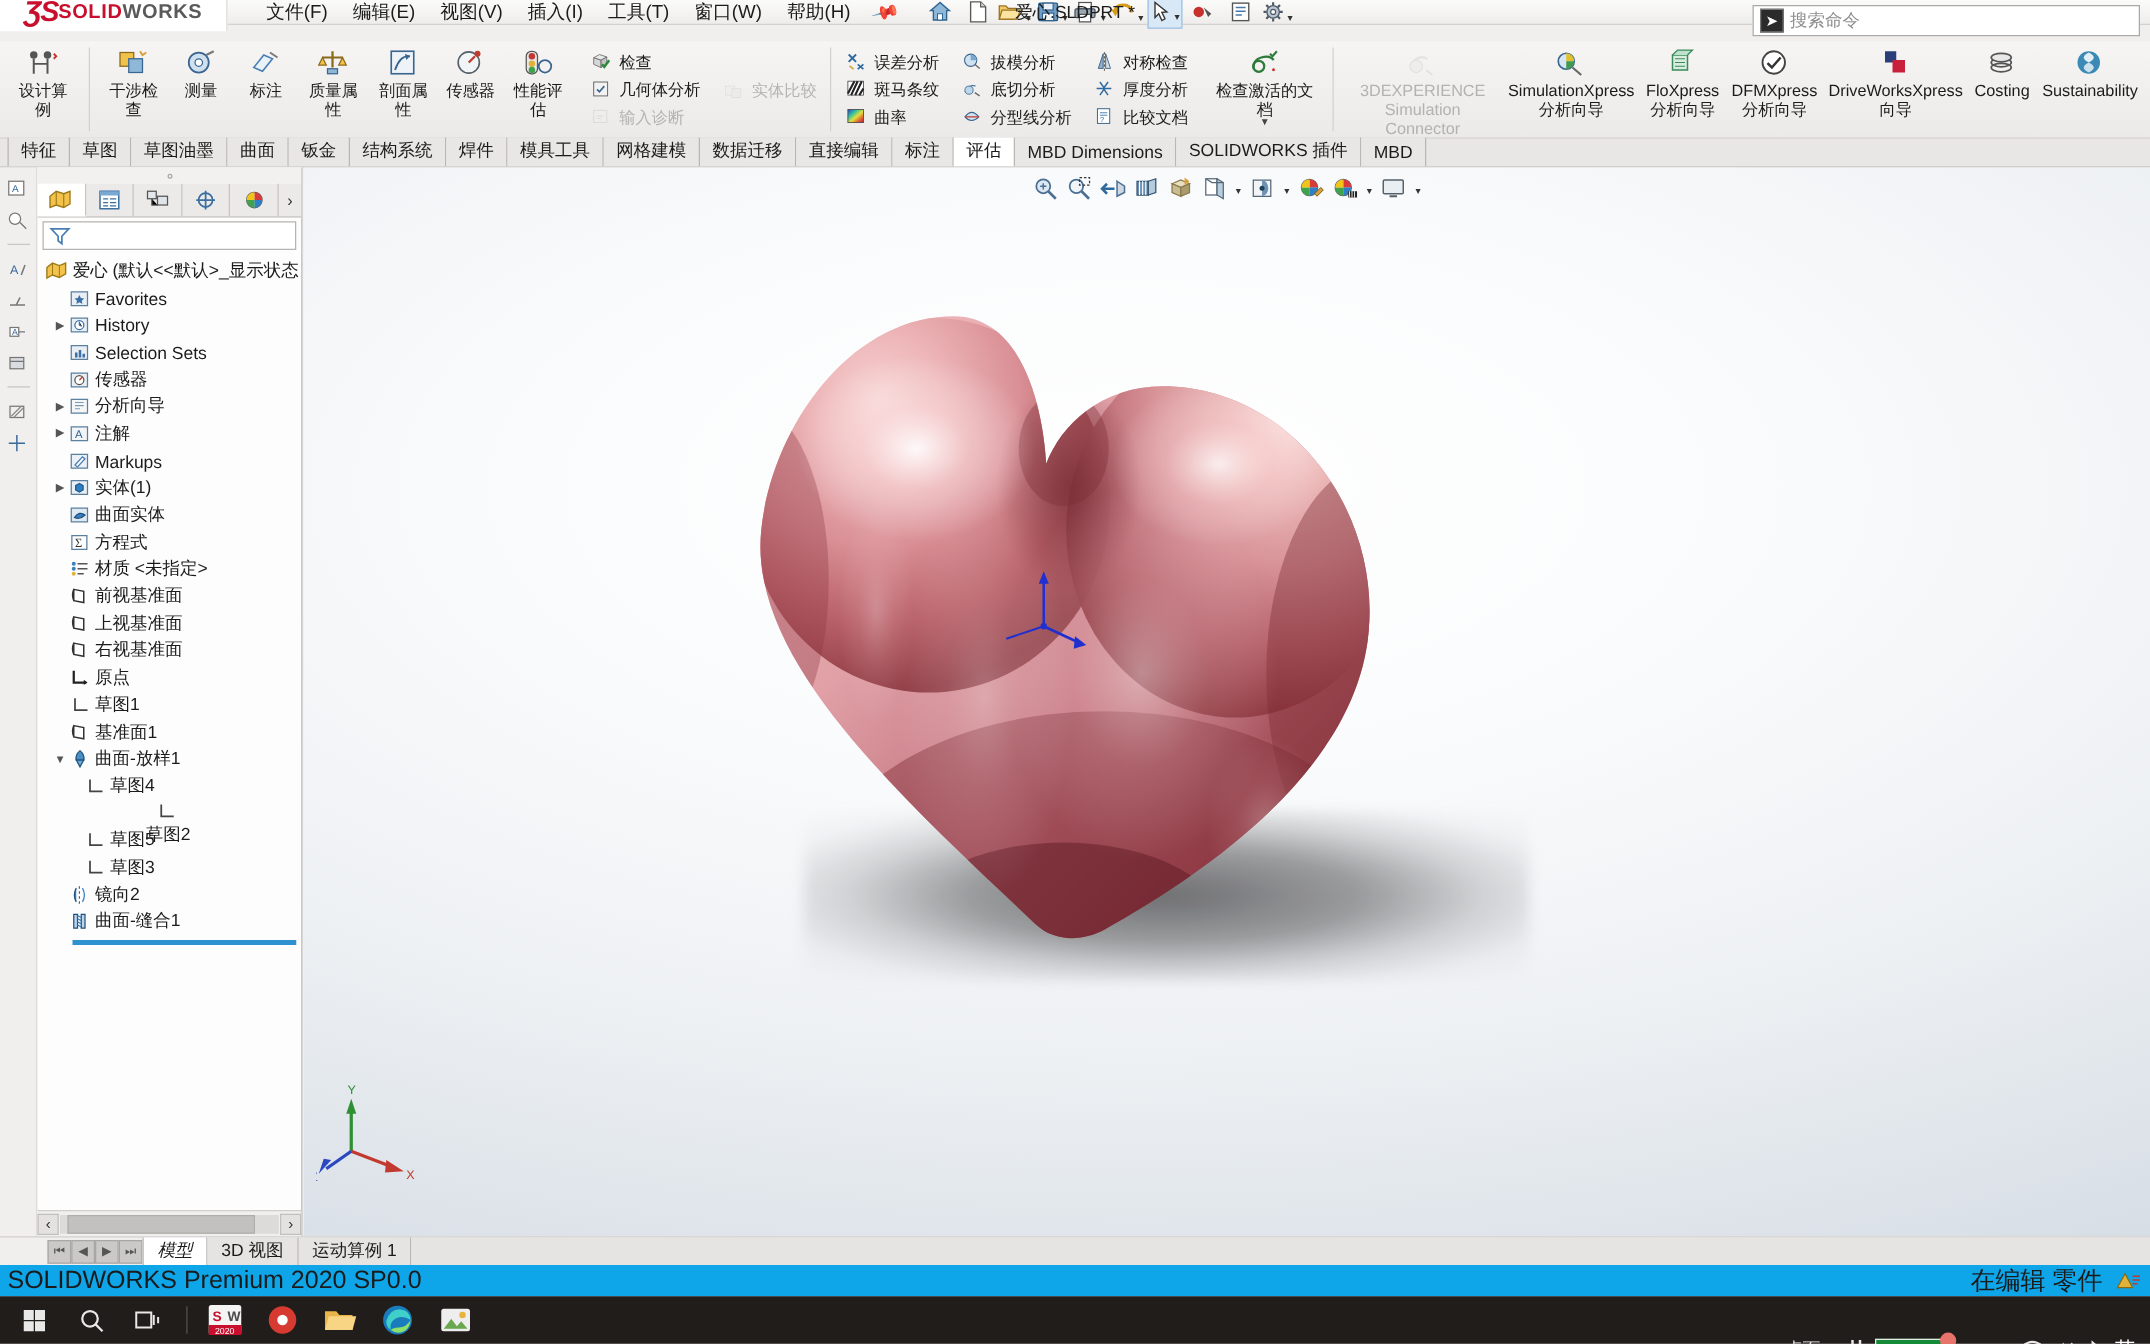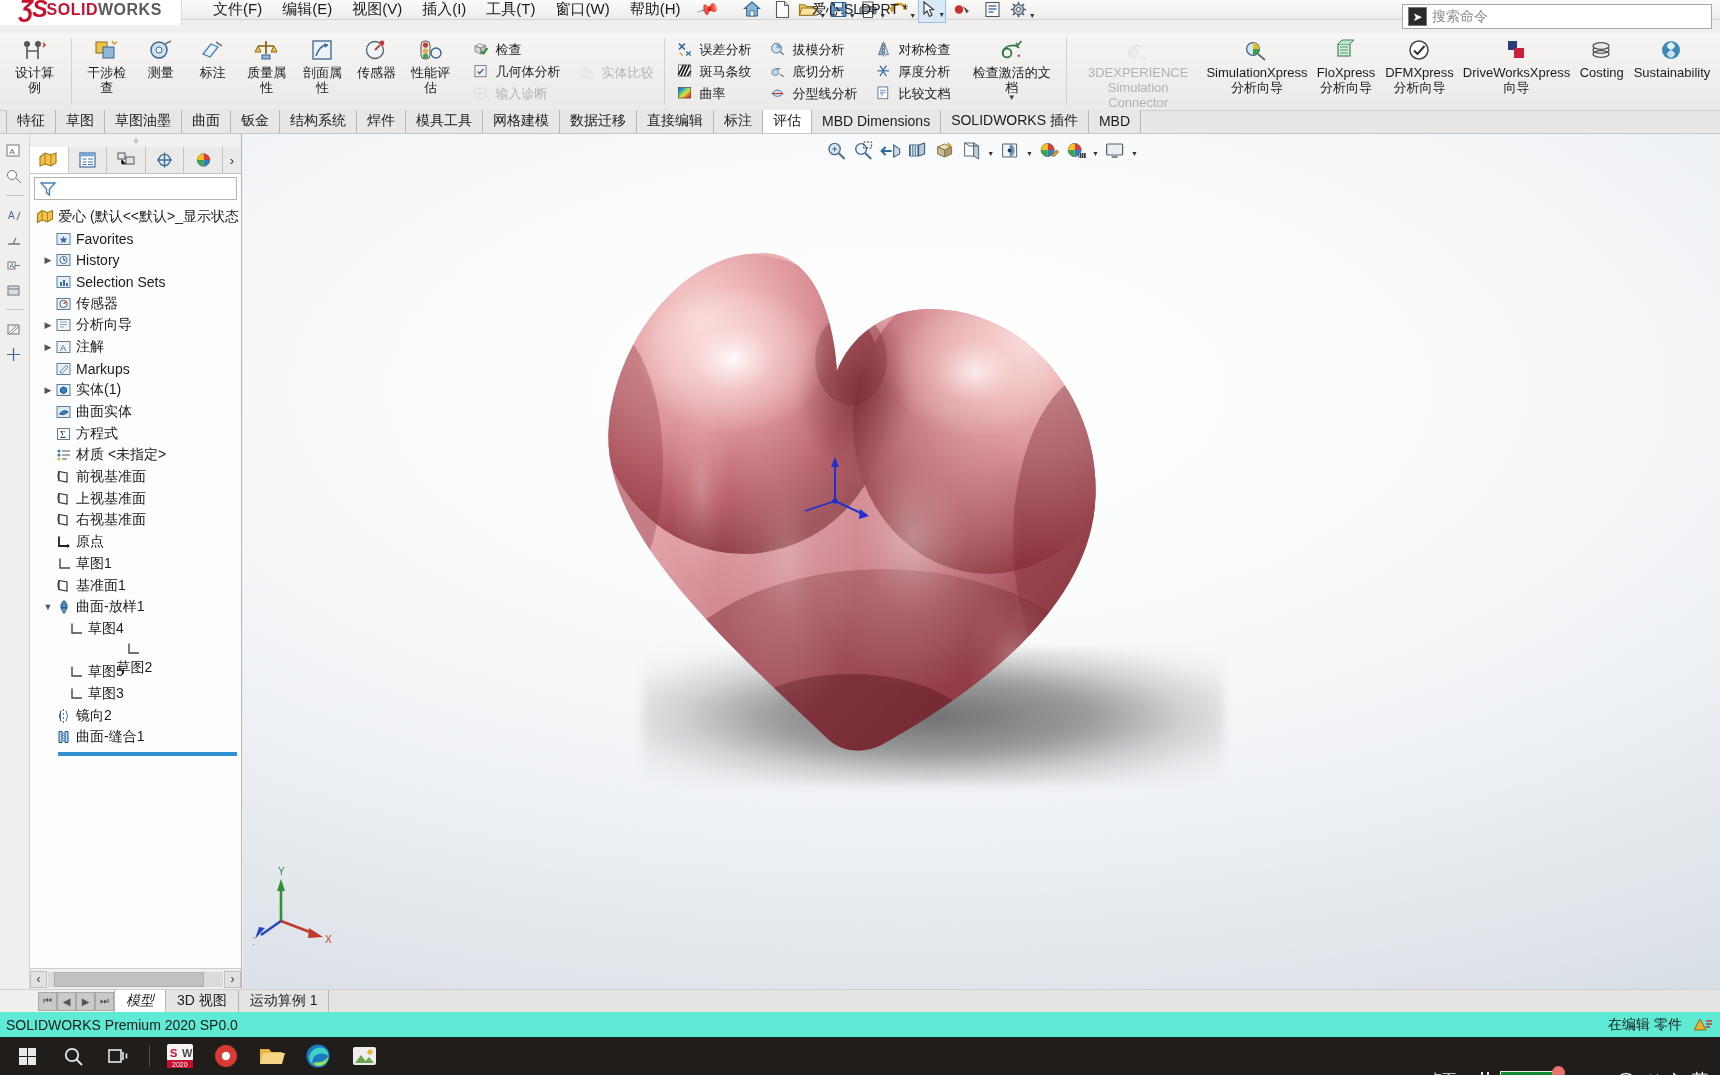--- a/index.html
+++ b/index.html
@@ -213,22 +213,22 @@
     display: flex; align-items: center; cursor: pointer; color: #1b1b1b;
     background: #e6e4e2; white-space: nowrap;
   }
   #bottombar .bt.active { background: #fff; font-style: italic; }
   #bottombar .bt:first-of-type { border-left: 1px solid #b8b6b4; }
   #bottombar .tail { flex: 1; border-right: none; }
 
   
   #statusbar {
     position: absolute; left: 0; top: 1012px; width: 1720px; height: 25px;
-    background: #5eead4; display: flex; align-items: center;
-    font-size: 14px; color: #1b1b1b; padding: 0 6px;
+    background: #0ea5e9; display: flex; align-items: center;
+    font-size: 20px; color: #1b1b1b; padding: 0 6px;
   }
   #statusbar .right { margin-left: auto; display: flex; align-items: center;
     gap: 10px; }
 
   
   #taskbar {
     position: absolute; left: 0; top: 1037px; width: 1720px; height: 38px;
     background: #211d1b; display: flex; align-items: center; padding: 0 4px;
   }
   #taskbar .tbi { width: 46px; height: 38px; display: flex; align-items: center;

